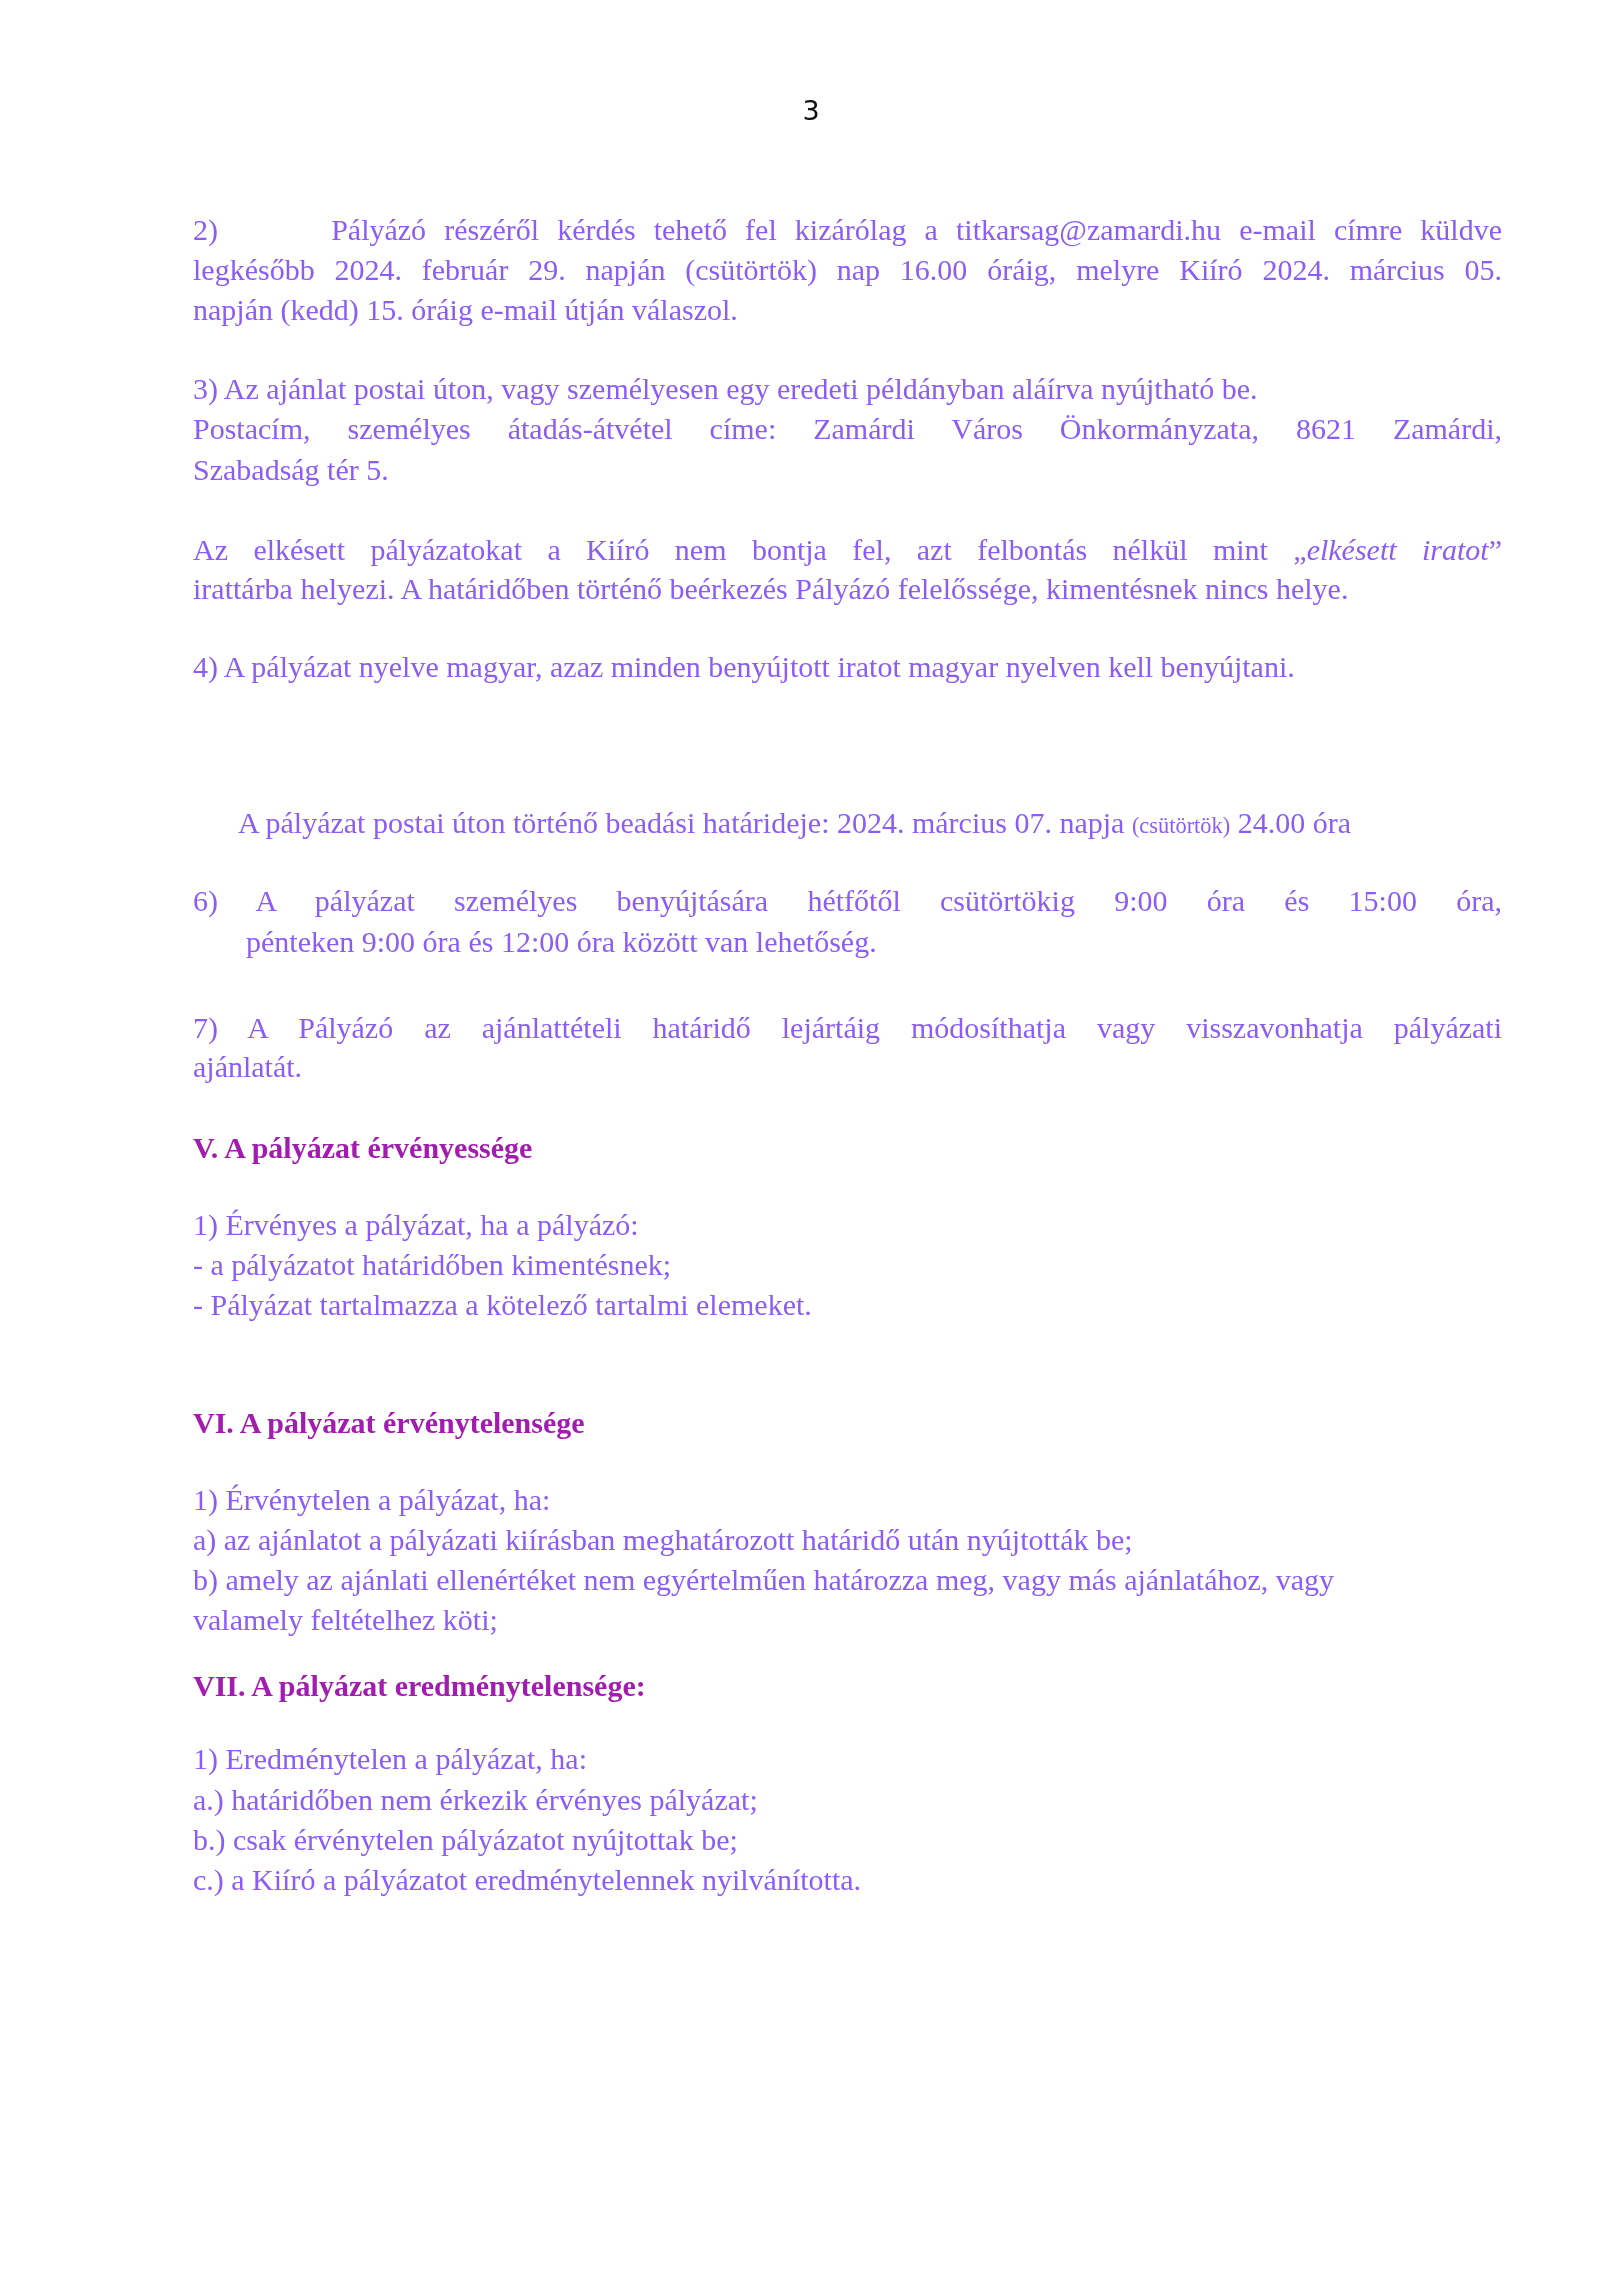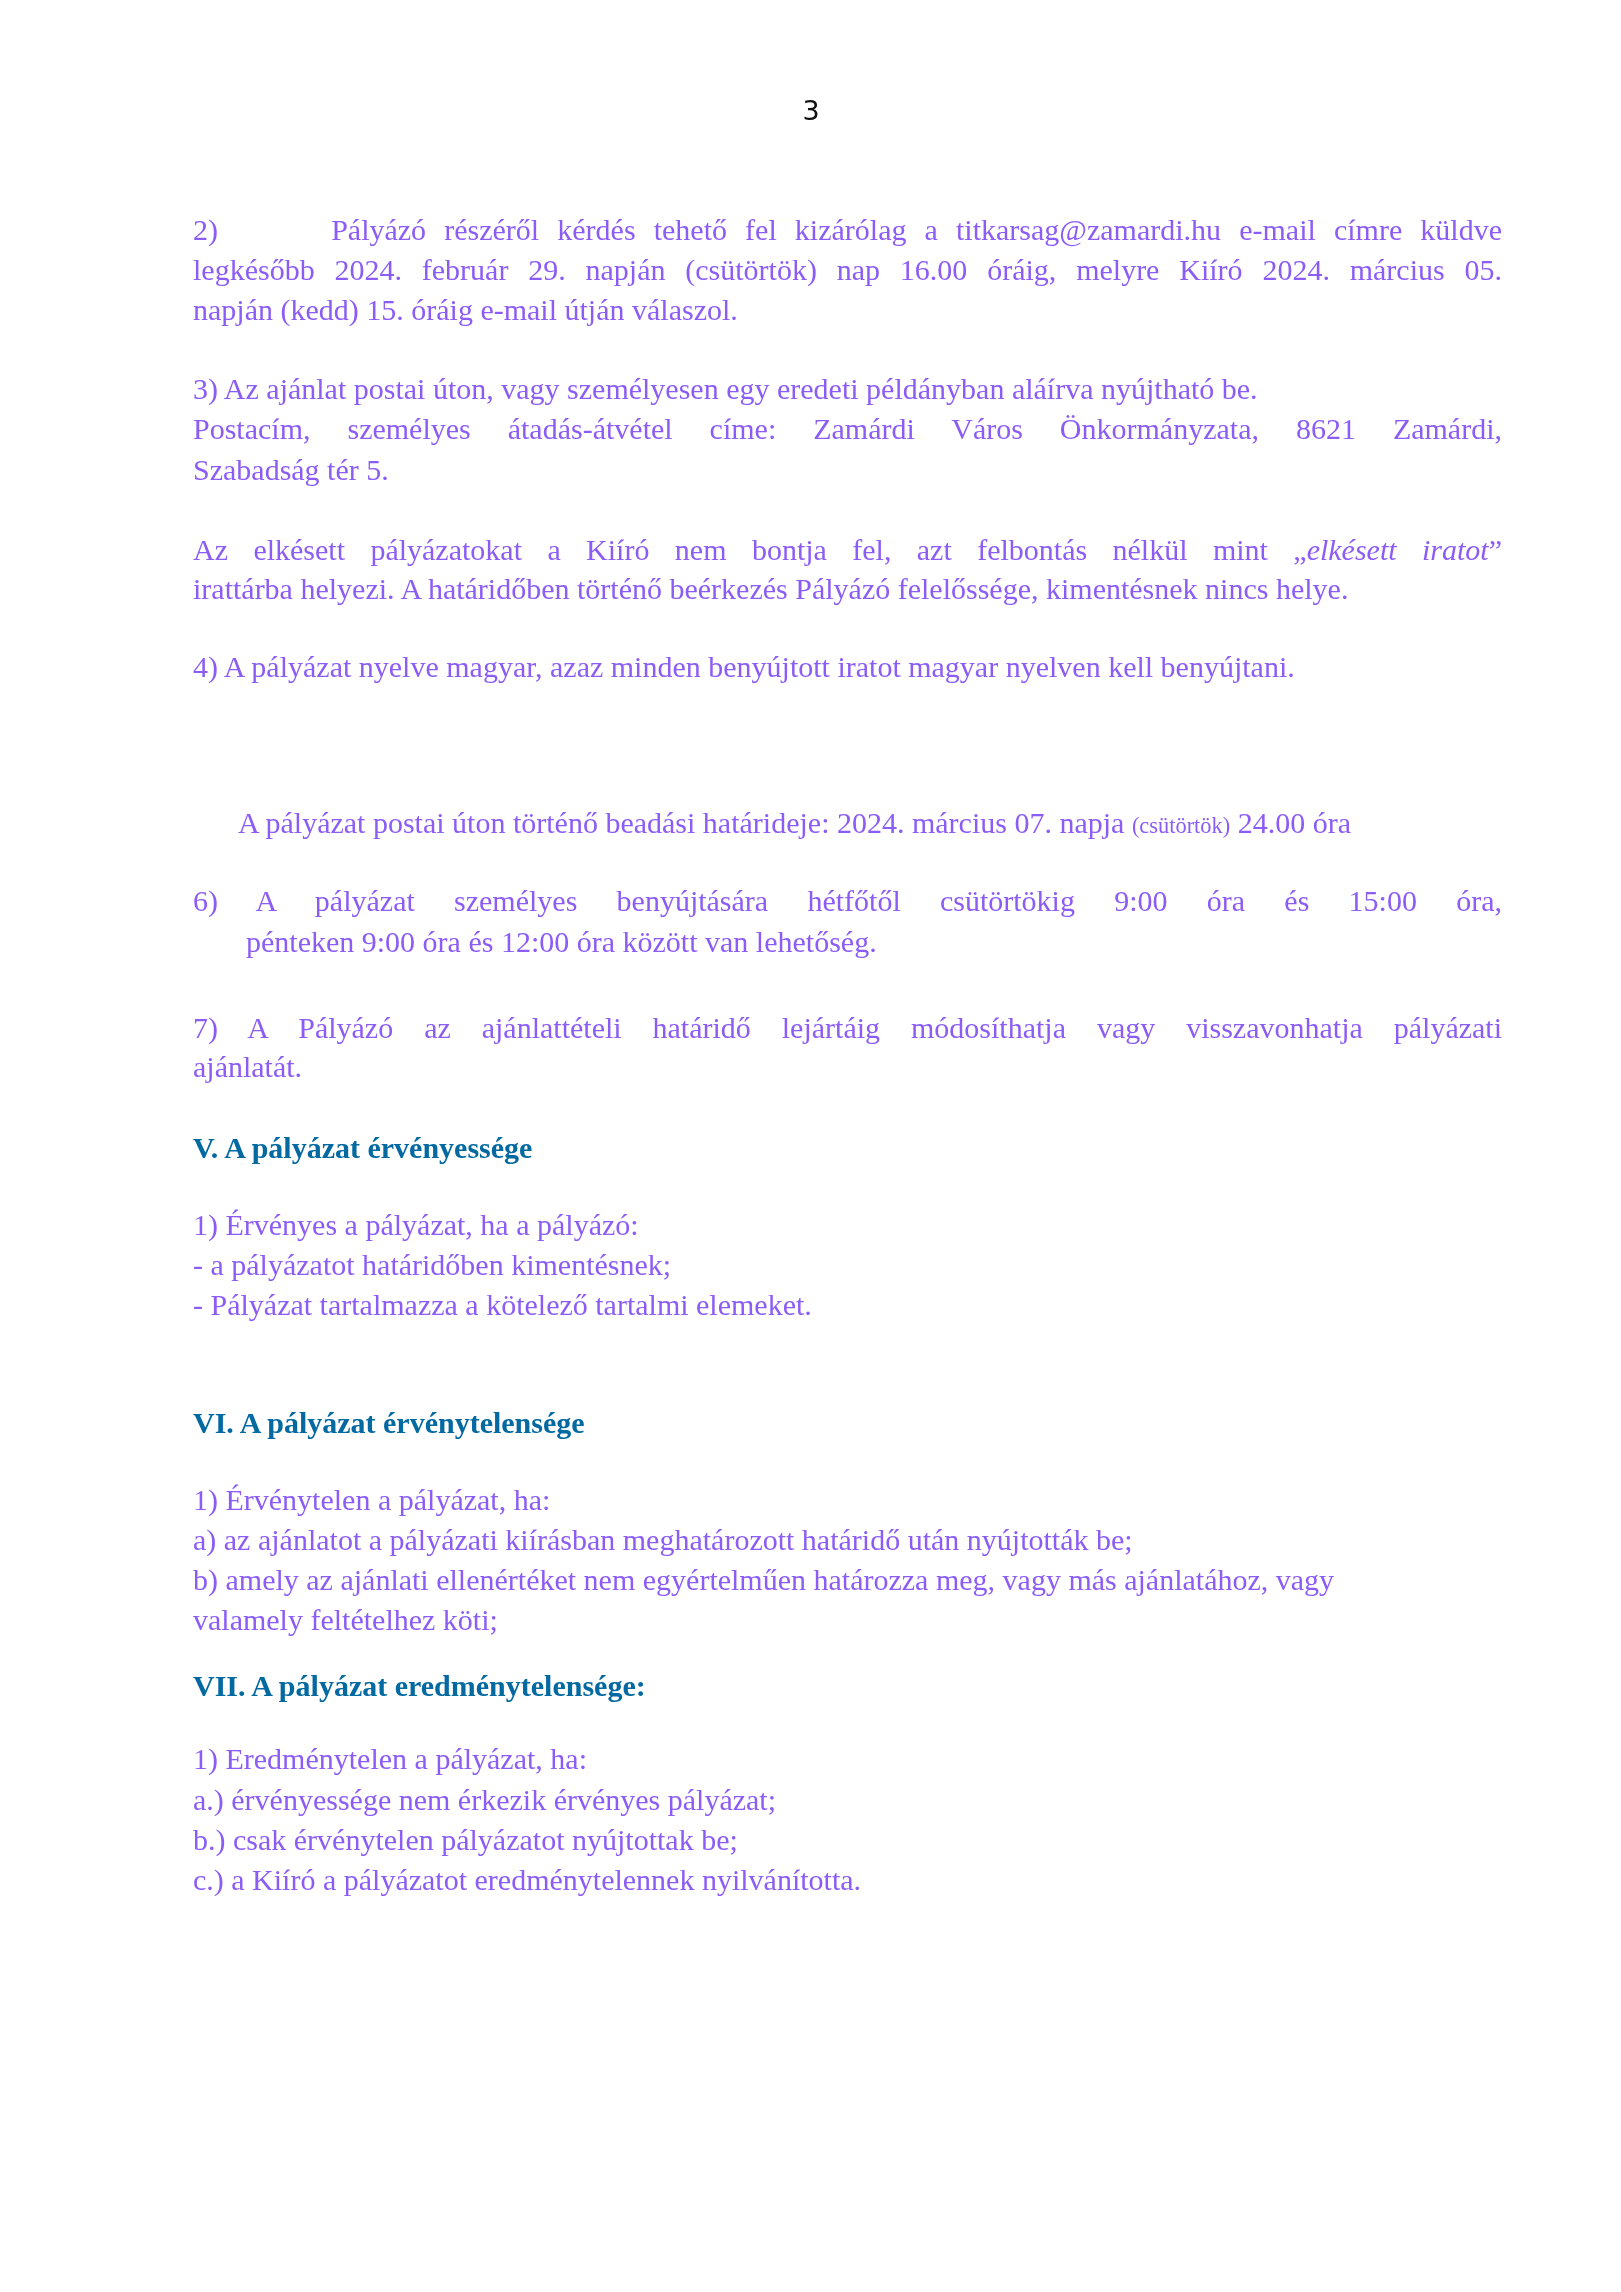--- a/index.html
+++ b/index.html
@@ -8,21 +8,21 @@
   .pnum {
     position: absolute; left: 0; width: 1622px; top: 93px; text-align: center;
     font-family: "DejaVu Sans", sans-serif; font-size: 27px; line-height: 36px; color: #111;
   }
   .line {
     position: absolute; left: 193px; width: 1309px; height: 40px;
     font-family: "Liberation Serif", serif; font-size: 30px; line-height: 40px;
     color: #8b5cf6; white-space: nowrap;
   }
   .line.j { text-align: justify; text-align-last: justify; white-space: normal; }
-  .line.heading { font-weight: bold; color: #0369a1; }
+  .line.heading { font-weight: bold; color: #a21caf; }
   .small { font-size: 22.4px; }
   em { font-style: italic; }
   .tab { display: inline-block; width: 95px; }
 </style>
 </head>
 <body>
 
 <div class="page">
 
   <div class="pnum">3</div>
@@ -54,18 +54,18 @@
   <div class="line" style="top:1285px">- Pályázat tartalmazza a kötelező tartalmi elemeket.</div>
 
   <div class="line heading" style="top:1403px">VI. A pályázat érvénytelensége</div>
   <div class="line" style="top:1480px">1) Érvénytelen a pályázat, ha:</div>
   <div class="line" style="top:1520px">a) az ajánlatot a pályázati kiírásban meghatározott határidő után nyújtották be;</div>
   <div class="line" style="top:1560px">b) amely az ajánlati ellenértéket nem egyértelműen határozza meg, vagy más ajánlatához, vagy</div>
   <div class="line" style="top:1600px">valamely feltételhez köti;</div>
 
   <div class="line heading" style="top:1666px">VII. A pályázat eredménytelensége:</div>
   <div class="line" style="top:1739px">1) Eredménytelen a pályázat, ha:</div>
-  <div class="line" style="top:1780px">a.) érvényessége nem érkezik érvényes pályázat;</div>
+  <div class="line" style="top:1780px">a.) határidőben nem érkezik érvényes pályázat;</div>
   <div class="line" style="top:1820px">b.) csak érvénytelen pályázatot nyújtottak be;</div>
   <div class="line" style="top:1860px">c.) a Kiíró a pályázatot eredménytelennek nyilvánította.</div>
 
 </div>
 
 
 </body></html>

